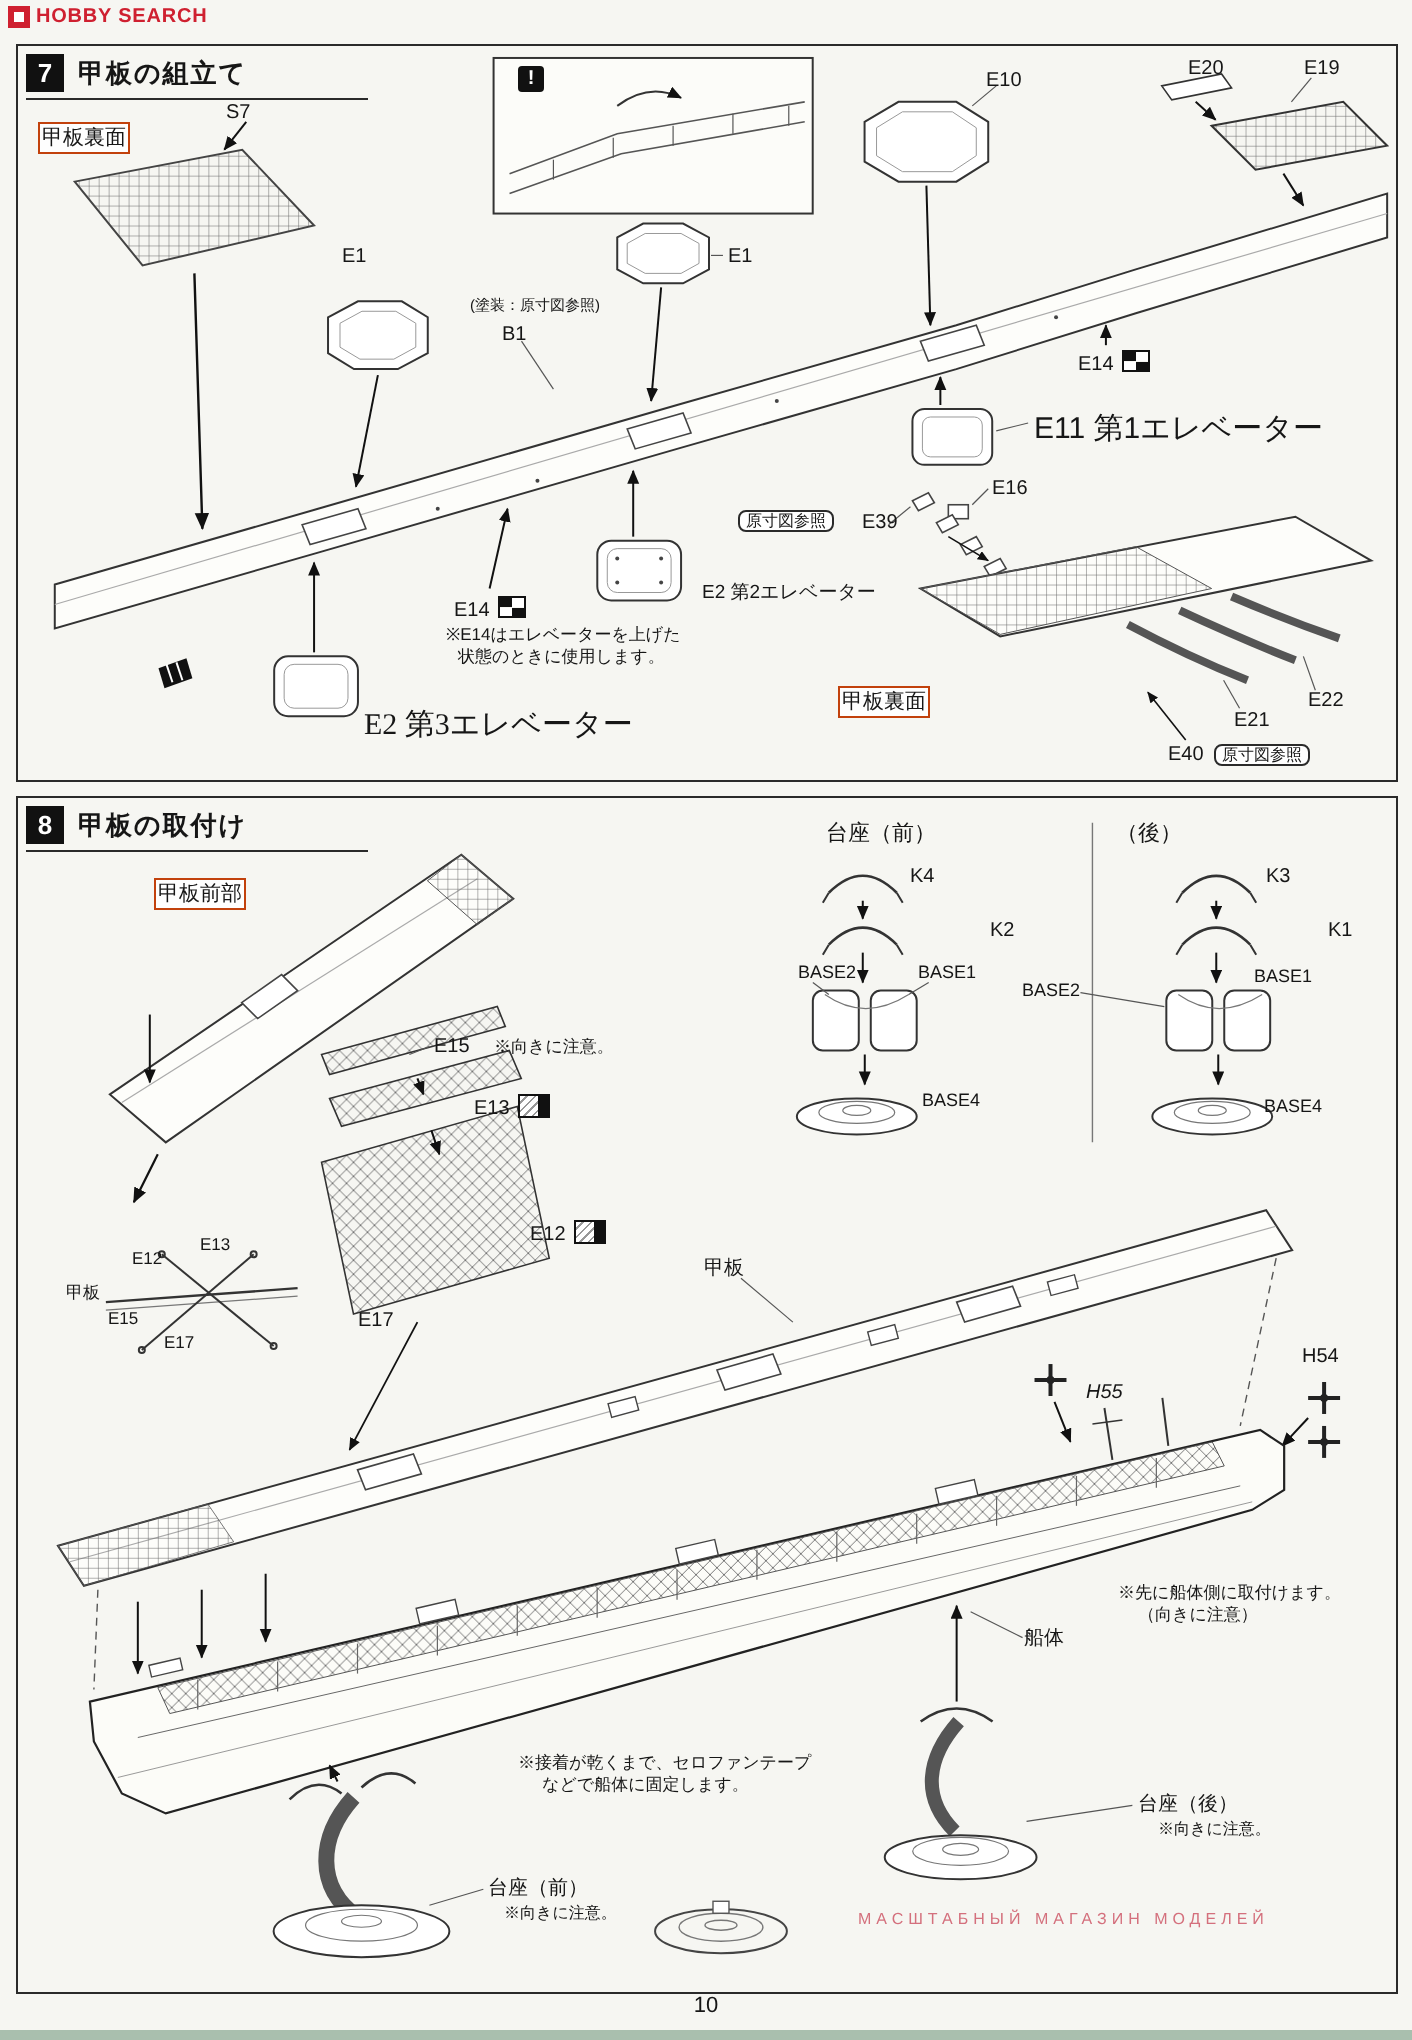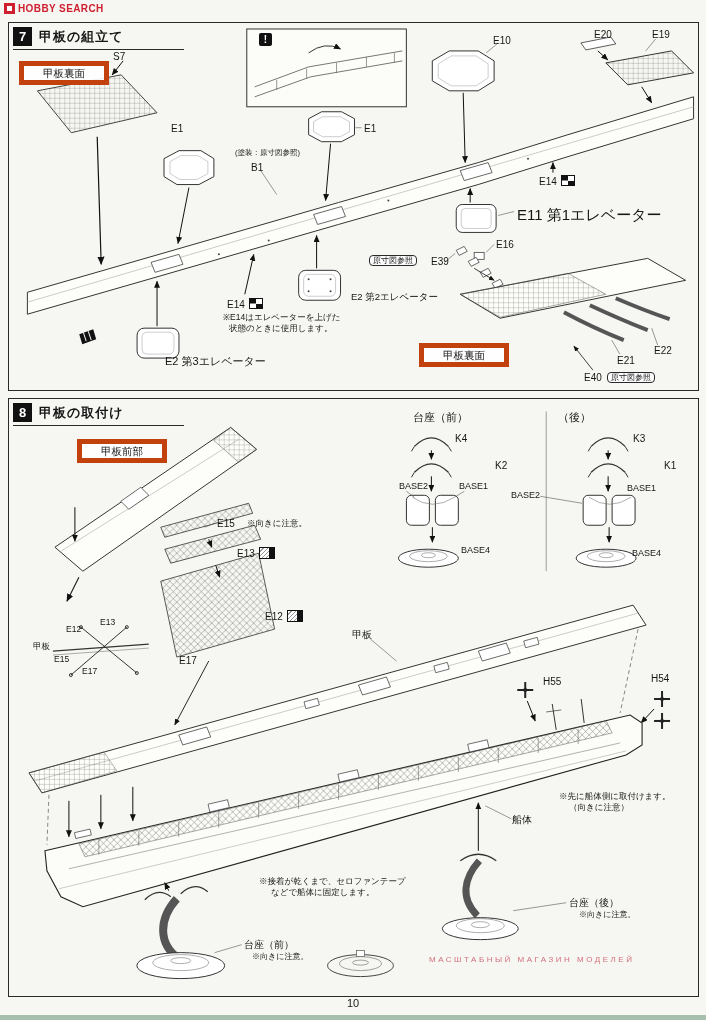--- a/index.html
+++ b/index.html
@@ -12,21 +12,21 @@
   .step-box{position:absolute;border:1.5px solid #2a2a2a;}
   .step-head{position:absolute;left:4px;top:4px;display:flex;align-items:center;gap:7px;z-index:3;
              border-bottom:1px solid #2a2a2a;padding:0 60px 3px 0;}
   .step-num{width:19px;height:19px;background:#111;color:#fff;font-weight:bold;font-size:13px;
             display:flex;align-items:center;justify-content:center;}
   .step-title{font-size:13px;font-weight:bold;letter-spacing:1px;}
   .diagram{position:absolute;left:0;top:0;}
   .lbl{position:absolute;font-size:10px;line-height:1.15;white-space:nowrap;z-index:2;}
   .sm{font-size:8.5px;}
   .xs{font-size:7.5px;}
-  .boxed{border:5px solid #c2410c;background:rgba(255,255,255,.9);padding:1px 19px;font-size:10.5px;}
+  .boxed{border:1px solid #c2410c;background:rgba(255,255,255,.9);padding:1px 1px;font-size:10.5px;}
   .chip{border:1px solid #2a2a2a;border-radius:4px;padding:0 3px;font-size:8px;background:rgba(255,255,255,.9);}
   .checker{display:inline-block;width:12px;height:9px;margin-left:4px;vertical-align:-1px;border:1px solid #111;
     background-image:linear-gradient(90deg,#111 50%,#fff 50%),linear-gradient(90deg,#fff 50%,#111 50%);
     background-size:100% 50%;background-repeat:no-repeat;background-position:top,bottom;}
   .finish-icon{display:inline-flex;margin-left:4px;vertical-align:-2px;}
   .fi-a{width:9px;height:10px;border:1px solid #111;
     background:repeating-linear-gradient(135deg,#fff 0 2px,#999 2px 3px);}
   .fi-b{width:4px;height:10px;border:1px solid #111;border-left:none;background:#111;}
   .warn-badge{position:absolute;width:13px;height:13px;background:#111;color:#fff;font-weight:bold;
     font-size:10px;display:flex;align-items:center;justify-content:center;border-radius:2px;z-index:2;}
@@ -176,21 +176,21 @@
     <span class="lbl" style="left:643px;top:6px;">E19</span>
     <span class="lbl" style="left:530px;top:152px;"><span>E14</span><span class="checker"></span></span>
     <span class="lbl" style="left:508px;top:183px;font-size:15px;">E11 第1エレベーター</span>
     <span class="lbl" style="left:487px;top:216px;">E16</span>
     <span class="lbl chip" style="left:360px;top:232px;">原寸図参照</span>
     <span class="lbl" style="left:422px;top:233px;">E39</span>
     <span class="lbl" style="left:342px;top:269px;font-size:9.5px;">E2 第2エレベーター</span>
     <span class="lbl" style="left:218px;top:275px;"><span>E14</span><span class="checker"></span></span>
     <span class="lbl sm" style="left:214px;top:290px;">※E14はエレベーターを上げた</span>
     <span class="lbl sm" style="left:220px;top:301px;">状態のときに使用します。</span>
-    <span class="lbl" style="left:156px;top:332px;font-size:11px;">E2 第3エレベーター</span>
+    <span class="lbl" style="left:173px;top:332px;font-size:15px;font-family:Liberation Serif, serif;">E2 第3エレベーター</span>
     <span class="lbl boxed" style="left:410px;top:320px;">甲板裏面</span>
     <span class="lbl" style="left:608px;top:332px;">E21</span>
     <span class="lbl" style="left:645px;top:322px;">E22</span>
     <span class="lbl" style="left:575px;top:349px;">E40</span>
     <span class="lbl chip" style="left:598px;top:349px;">原寸図参照</span>
   </section>
 
   <section class="step-box" style="left:8px;top:398px;width:689px;height:597px;">
     <svg class="diagram" width="689" height="597" viewBox="0 0 690 597">
       <defs>
@@ -381,21 +381,21 @@
           <span class="fi-a"></span>
           <span class="fi-b"></span>
         </span></span>
     <span class="lbl" style="left:170px;top:256px;">E17</span>
     <span class="lbl sm" style="left:57px;top:226px;">E12</span>
     <span class="lbl sm" style="left:91px;top:219px;">E13</span>
     <span class="lbl sm" style="left:24px;top:243px;">甲板</span>
     <span class="lbl sm" style="left:45px;top:256px;">E15</span>
     <span class="lbl sm" style="left:73px;top:268px;">E17</span>
     <span class="lbl" style="left:343px;top:230px;">甲板</span>
-    <span class="lbl" style="left:534px;top:277px;">H55</span>
+    <span class="lbl" style="left:534px;top:292px;font-style:italic;">H55</span>
     <span class="lbl" style="left:642px;top:274px;">H54</span>
     <span class="lbl sm" style="left:550px;top:393px;">※先に船体側に取付けます。</span>
     <span class="lbl sm" style="left:560px;top:404px;">（向きに注意）</span>
     <span class="lbl" style="left:503px;top:415px;">船体</span>
     <span class="lbl sm" style="left:250px;top:478px;">※接着が乾くまで、セロファンテープ</span>
     <span class="lbl sm" style="left:262px;top:489px;">などで船体に固定します。</span>
     <span class="lbl" style="left:560px;top:498px;">台座（後）</span>
     <span class="lbl" style="left:570px;top:511px;font-size:8px;">※向きに注意。</span>
     <span class="lbl" style="left:235px;top:540px;">台座（前）</span>
     <span class="lbl" style="left:243px;top:553px;font-size:8px;">※向きに注意。</span>

